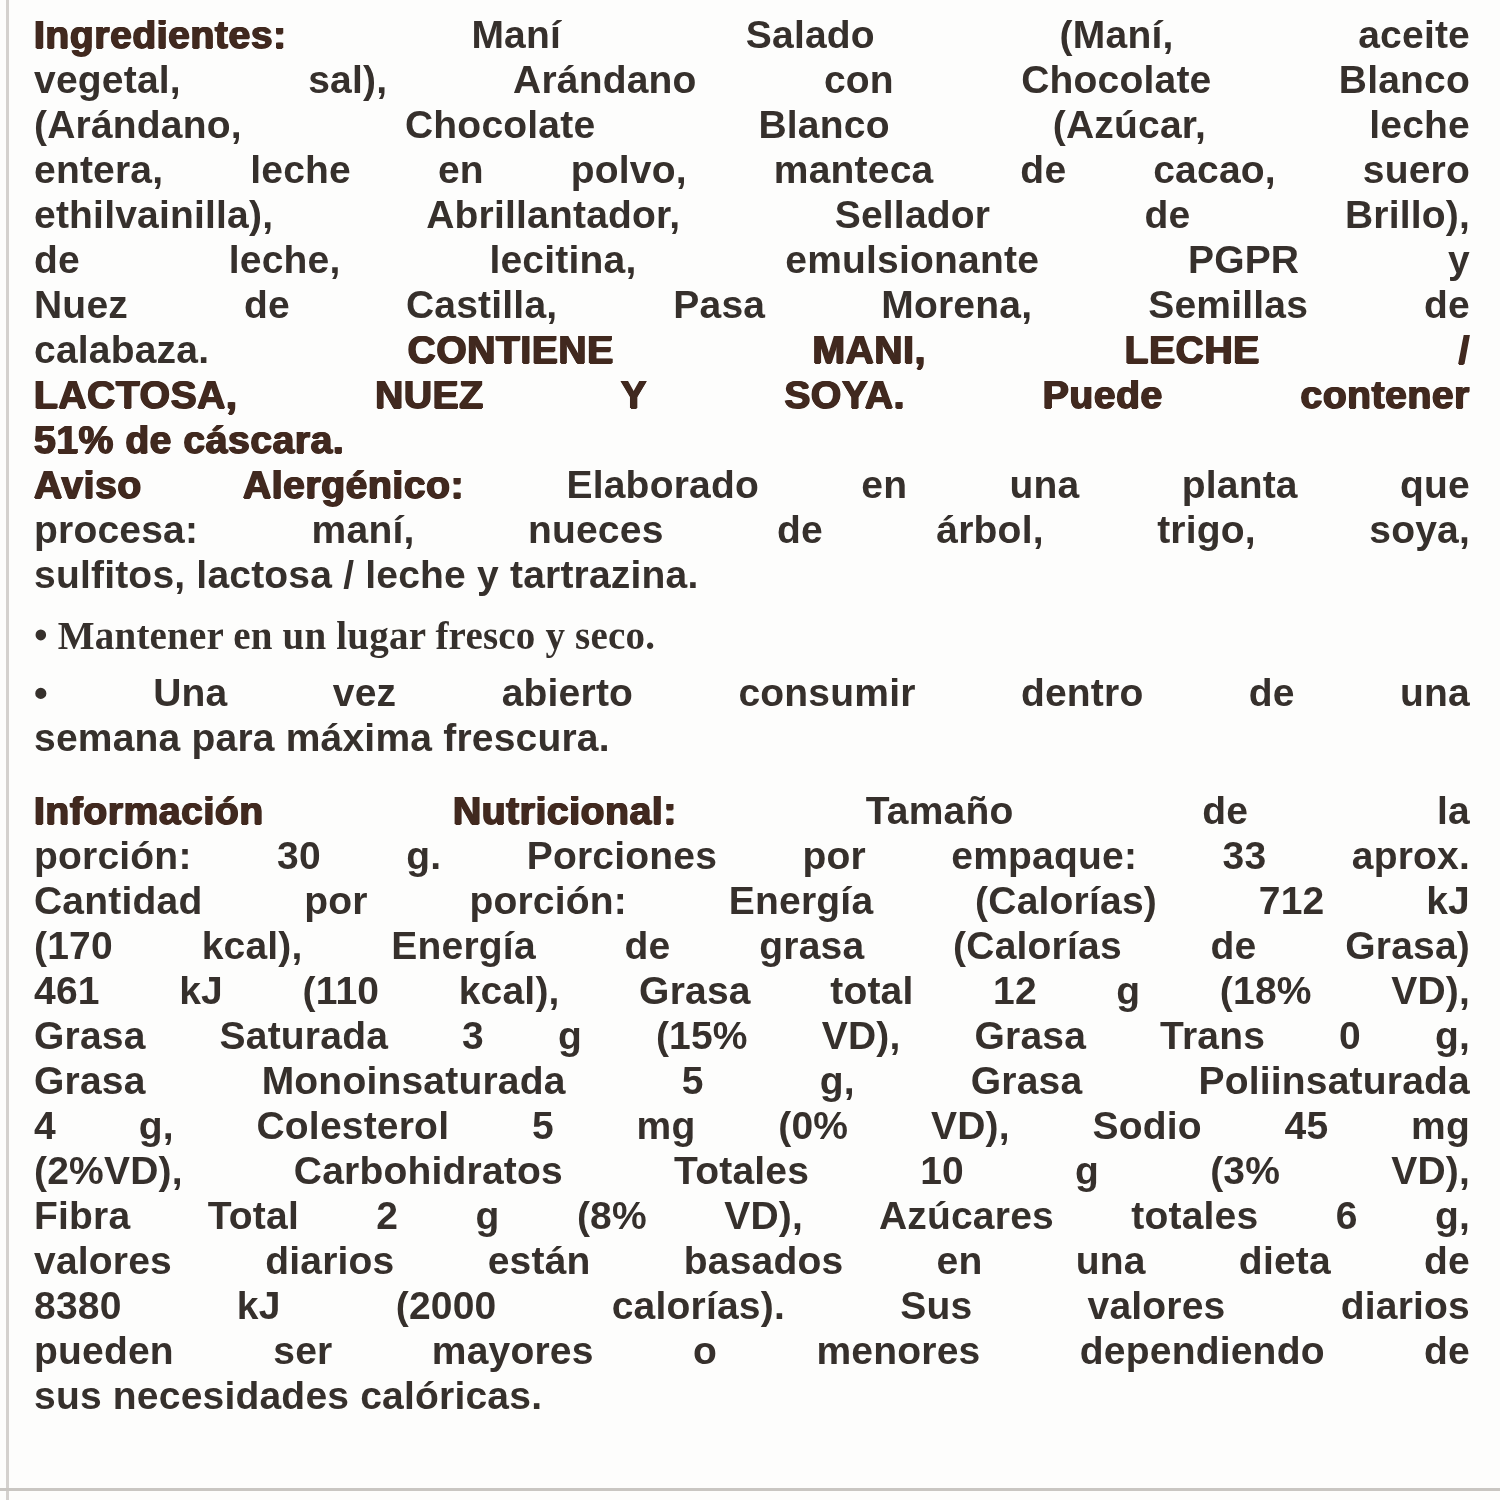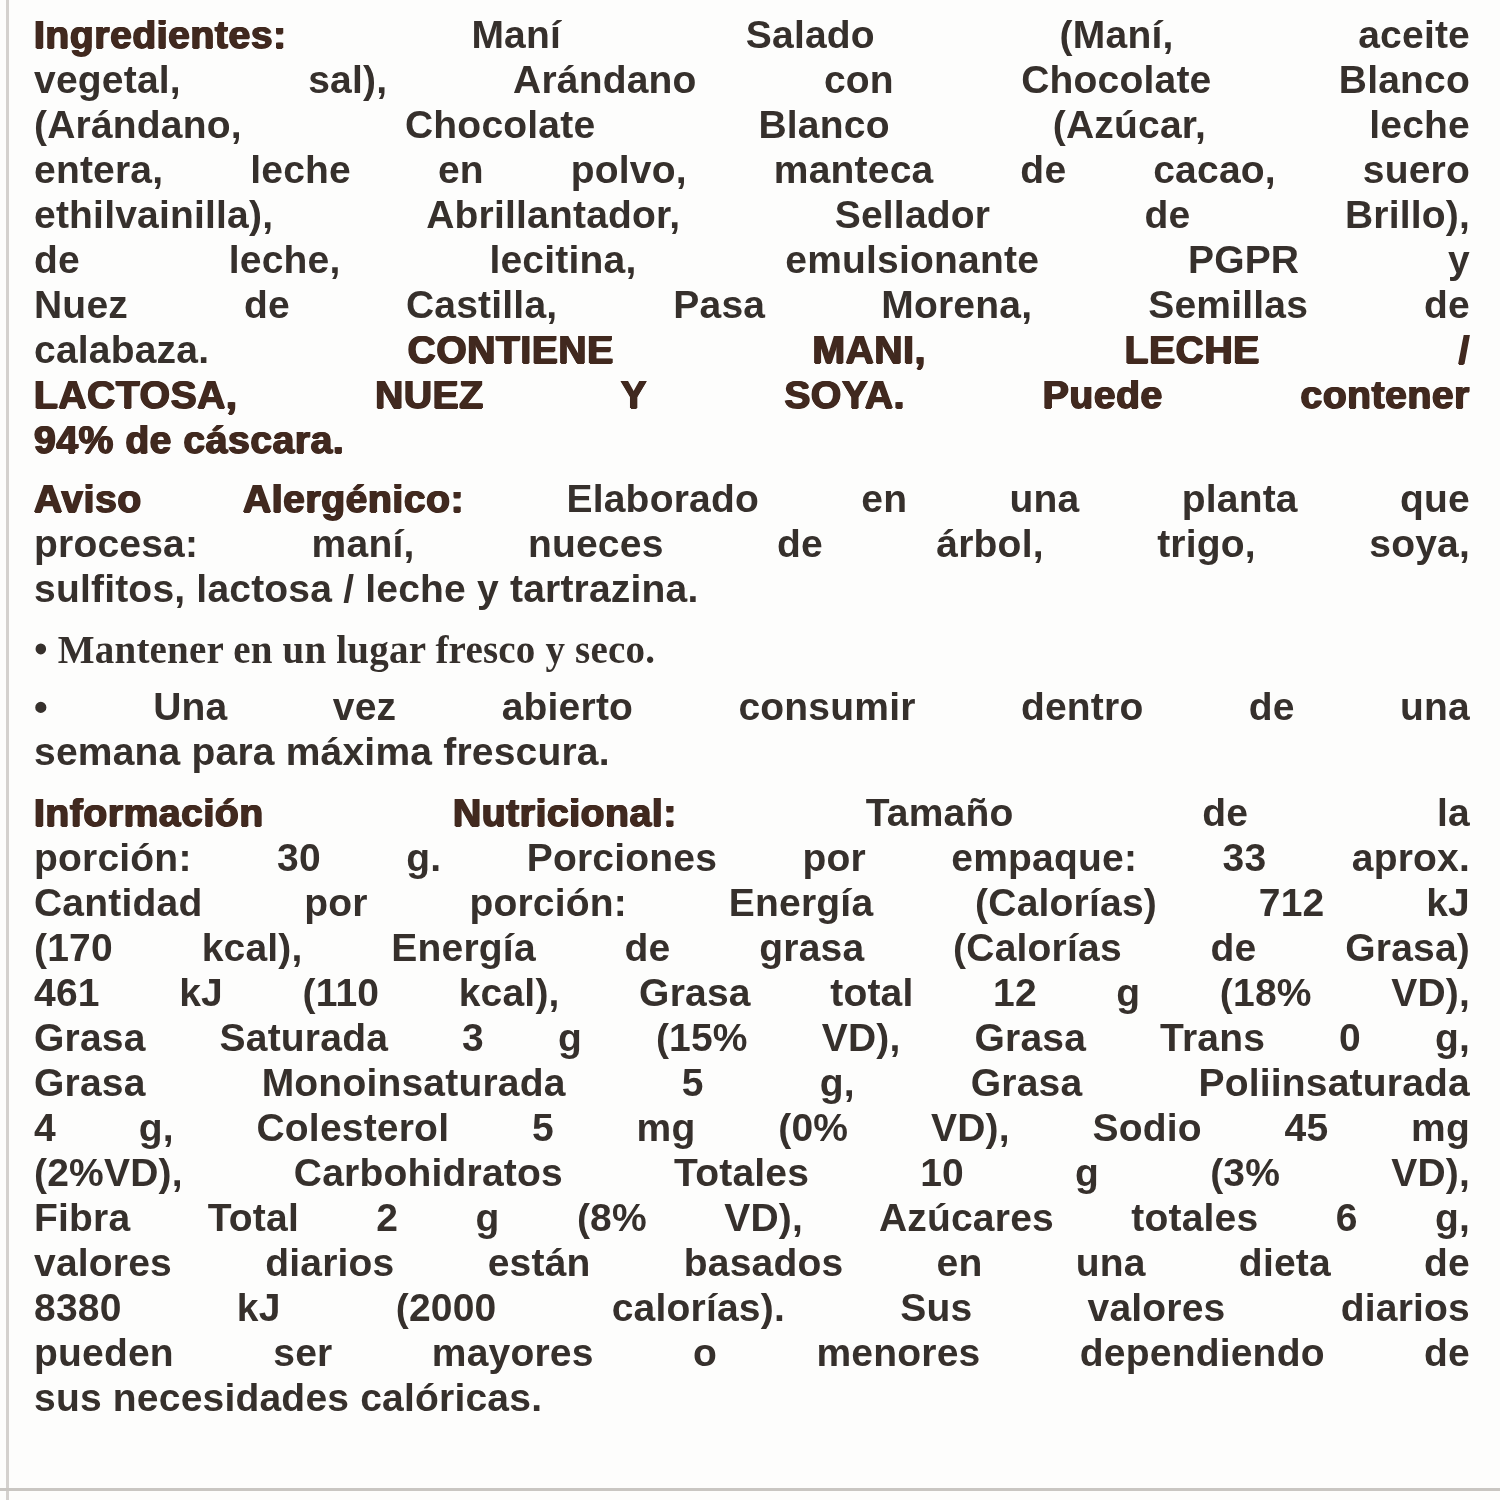--- a/index.html
+++ b/index.html
@@ -51,43 +51,43 @@
   }
   .rg { color: var(--text-color, #36302c); }
   .hv {
     color: var(--heading-color, #41291f);
     letter-spacing: 0.6px;
     
     text-shadow: 0.9px 0 currentColor, -0.9px 0 currentColor, 0 0.6px currentColor;
   }
   
   .sec-ingredients { margin-top: 0; }
-  .sec-allergen    { margin-top: 14px; }
+  .sec-allergen    { }
   .sec-storage1    { margin-top: 16px; font-family: Liberation Serif, serif; }
   .sec-storage2    { margin-top: 12px; }
-  .sec-nutrition   { margin-top: 16px; }
+  .sec-nutrition   { margin-top: 28px; }
 </style>
 </head>
 <body>
 
 <div class="page">
   <div class="edge-left"></div>
   <div class="edge-bottom"></div>
   <div class="label-text">
       <div class="sec sec-ingredients">
         <div class="line"><span class="hv">Ingredientes:</span> <span class="rg">Maní Salado (Maní, aceite</span></div>
         <div class="line"><span class="rg">vegetal, sal), Arándano con Chocolate Blanco</span></div>
         <div class="line"><span class="rg">(Arándano, Chocolate Blanco (Azúcar, leche</span></div>
         <div class="line"><span class="rg">entera, leche en polvo, manteca de cacao, suero</span></div>
         <div class="line"><span class="rg">ethilvainilla), Abrillantador, Sellador de Brillo),</span></div>
         <div class="line"><span class="rg">de leche, lecitina, emulsionante PGPR y</span></div>
         <div class="line"><span class="rg">Nuez de Castilla, Pasa Morena, Semillas de</span></div>
         <div class="line"><span class="rg">calabaza.</span> <span class="hv">CONTIENE MANI, LECHE /</span></div>
         <div class="line"><span class="hv">LACTOSA, NUEZ Y SOYA. Puede contener</span></div>
-        <div class="line last"><span class="hv">94% de cáscara.</span></div>
+        <div class="line last"><span class="hv">51% de cáscara.</span></div>
       </div>
       <div class="sec sec-allergen">
         <div class="line"><span class="hv">Aviso Alergénico:</span> <span class="rg">Elaborado en una planta que</span></div>
         <div class="line"><span class="rg">procesa: maní, nueces de árbol, trigo, soya,</span></div>
         <div class="line last"><span class="rg">sulfitos, lactosa / leche y tartrazina.</span></div>
       </div>
       <div class="sec sec-storage1">
         <div class="line last"><span class="rg">• Mantener en un lugar fresco y seco.</span></div>
       </div>
       <div class="sec sec-storage2">

